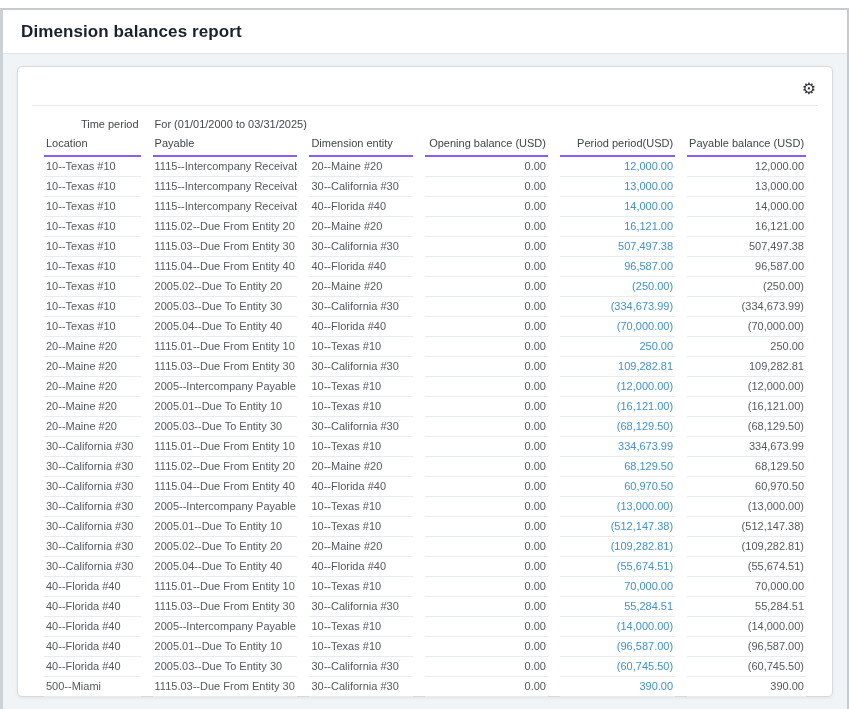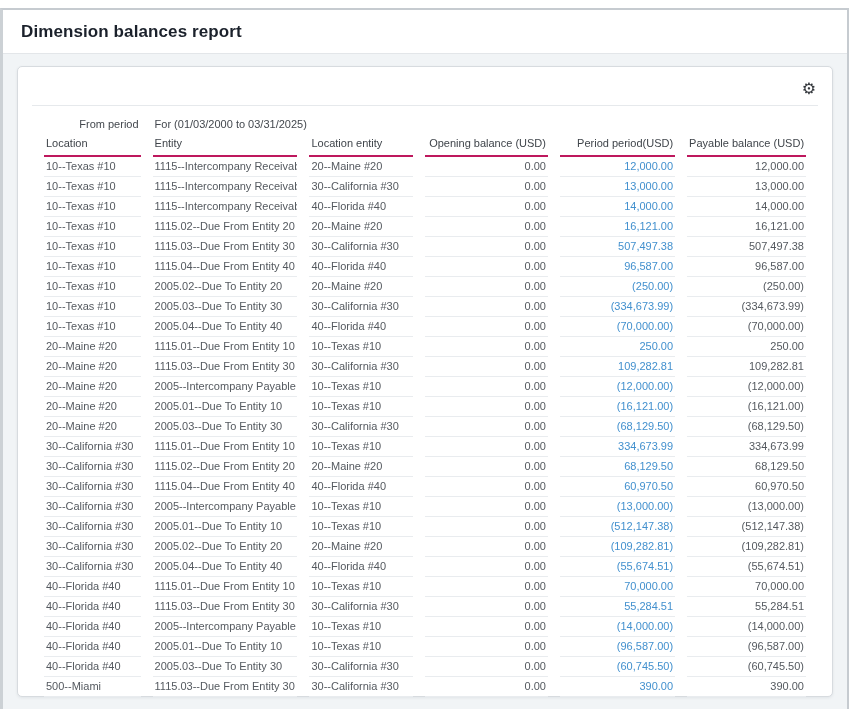--- a/index.html
+++ b/index.html
@@ -27,21 +27,21 @@
 
   table.report { width:100%; table-layout:fixed; border-collapse:separate; border-spacing:12px 0; }
   table.report td, table.report th { font-size:11px; line-height:13px; overflow:hidden; white-space:nowrap; }
 
   tr.meta-row td { padding:2px 2px 4px; color:#43484e; border:none; }
   td.meta-label { text-align:right; }
   td.meta-value { text-align:left; }
 
   tr.head-row th {
     font-weight:400; color:#3f444a; text-align:left;
-    padding:2px 2px 5px; border-bottom:2px solid #be185d;
+    padding:2px 2px 5px; border-bottom:2px solid #8b5cf6;
   }
   tr.head-row th.num { text-align:right; }
 
   tbody td { padding:3px 2px; color:#54595f; border-bottom:1px solid #e9ecef; }
   tbody td.num { text-align:right; }
   tbody td.period a { color:#4290ce; text-decoration:none; }
 </style>
 </head>
 <body>
 
@@ -62,30 +62,30 @@
         <colgroup>
           <col style="width:13%">
             <col style="width:19.5%">
             <col style="width:14%">
           <col style="width:16.5%">
             <col style="width:15.5%">
             <col style="width:16%">
         </colgroup>
         <thead>
           <tr class="meta-row">
-            <td class="meta-label">From period</td>
-            <td class="meta-value" colspan="2">For (01/03/2000 to 03/31/2025)</td>
+            <td class="meta-label">Time period</td>
+            <td class="meta-value" colspan="2">For (01/01/2000 to 03/31/2025)</td>
             <td></td>
               <td></td>
               <td></td>
           </tr>
           <tr class="head-row">
               <th>Location</th>
-              <th>Entity</th>
-              <th>Location entity</th>
+              <th>Payable</th>
+              <th>Dimension entity</th>
               <th class="num">Opening balance (USD)</th>
               <th class="num">Period period(USD)</th>
               <th class="num">Payable balance (USD)</th>
             </tr>
         </thead>
         <tbody>
             <tr>
               <td>10--Texas #10</td>
               <td>1115--Intercompany Receivable</td>
               <td>20--Maine #20</td>

